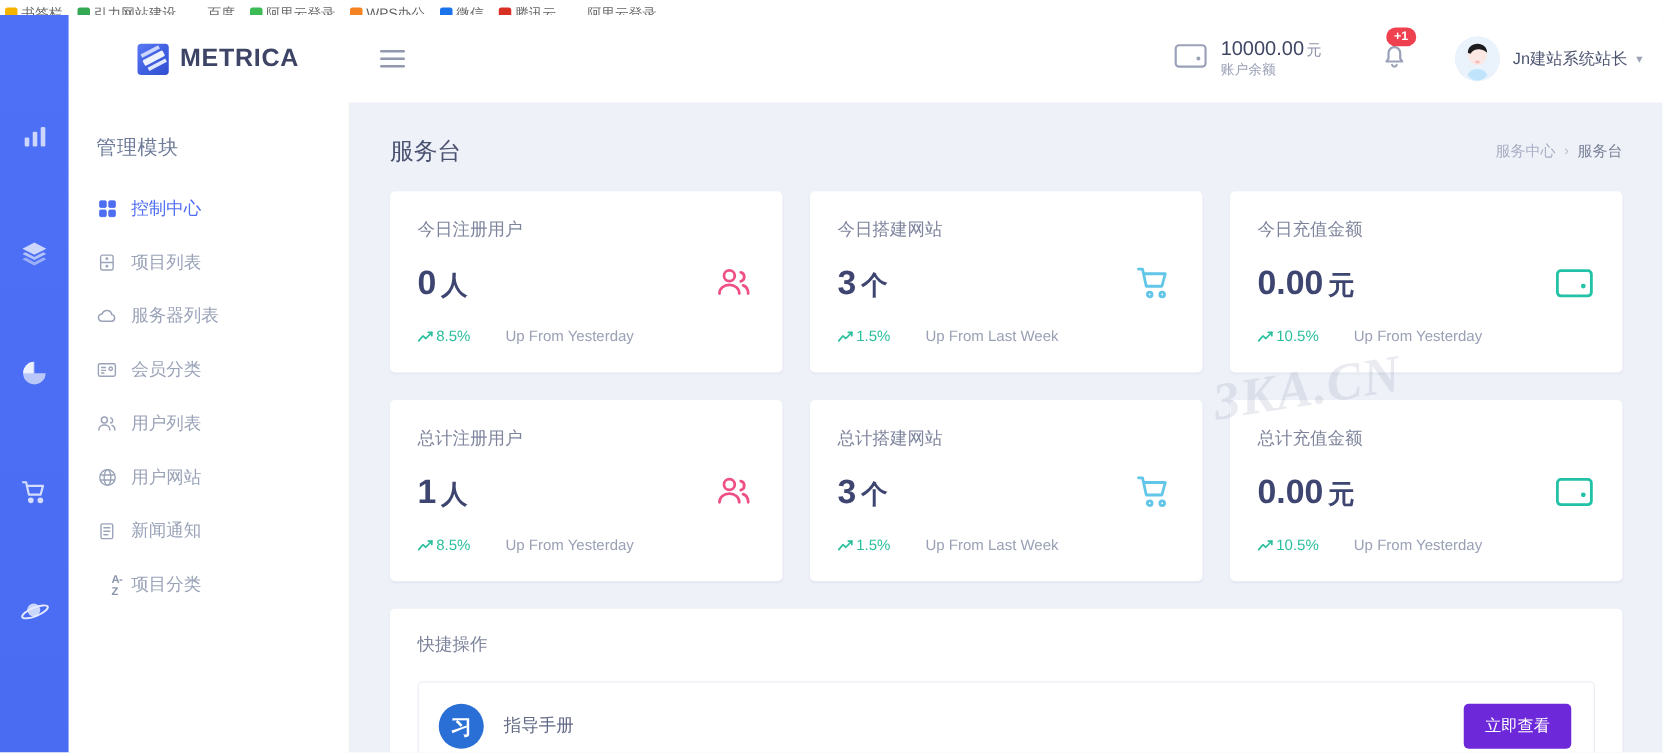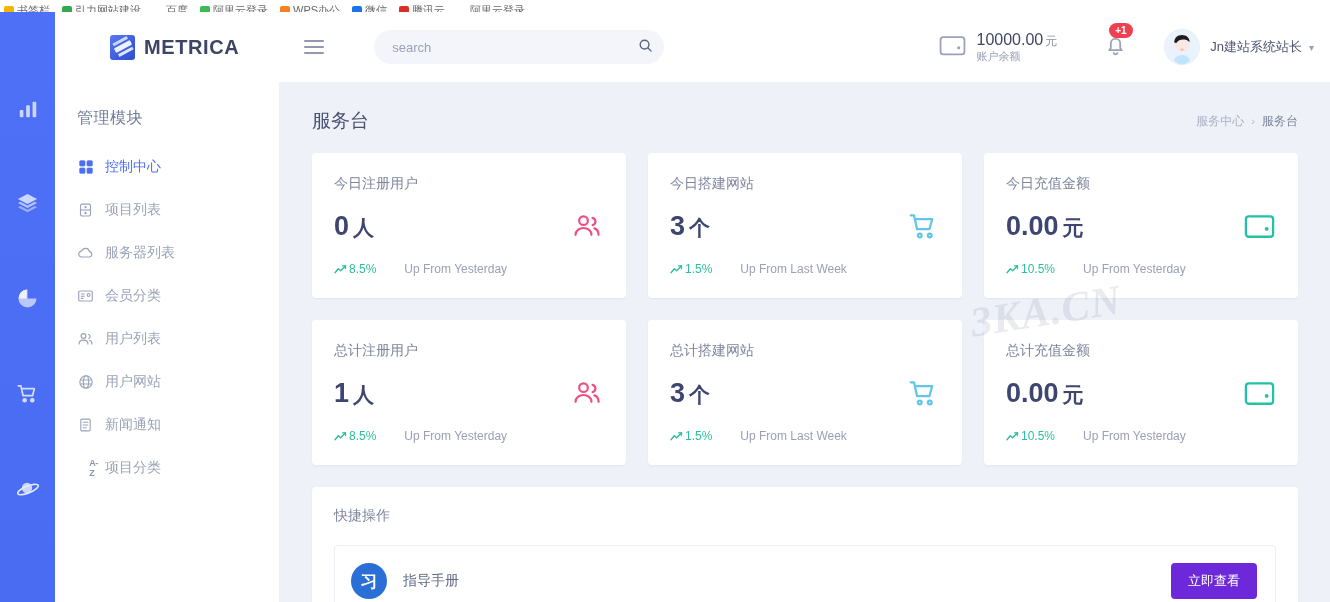--- a/index.html
+++ b/index.html
@@ -280,31 +280,20 @@
       <div class="logo-mark"></div>
       <div class="logo-text">METRICA</div>
     </div>
 
     <div class="hamburger">
       <span></span>
         <span></span>
         <span></span>
     </div>
 
-    <div class="search-box">
-      <input type="text" placeholder="search" style="">
-      <button class="search-btn">
-        <span>
-          <svg width="15" height="15" viewBox="0 0 24 24" fill="none" stroke="#5b6480" stroke-width="2.2" stroke-linecap="round">
-            <circle cx="10.5" cy="10.5" r="7"></circle>
-              <path d="M16 16l5 5"></path>
-          </svg>
-        </span>
-      </button>
-    </div>
 
     <div class="topbar-right">
       <div class="balance">
         <span>
           <svg width="27" height="23" viewBox="0 0 26 22" fill="none" stroke="#9aa1b8" stroke-width="1.7" stroke-linejoin="round">
             <rect x="1.5" y="3" width="23" height="16.5" rx="2.6"></rect>
             <circle cx="19" cy="13.2" r="1.5" fill="#9aa1b8" stroke="none"></circle>
           </svg>
         </span>
         <div class="balance-texts">

